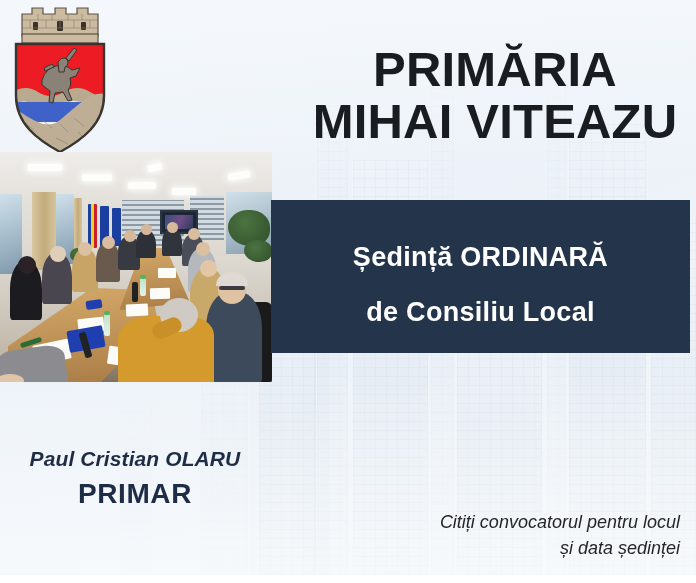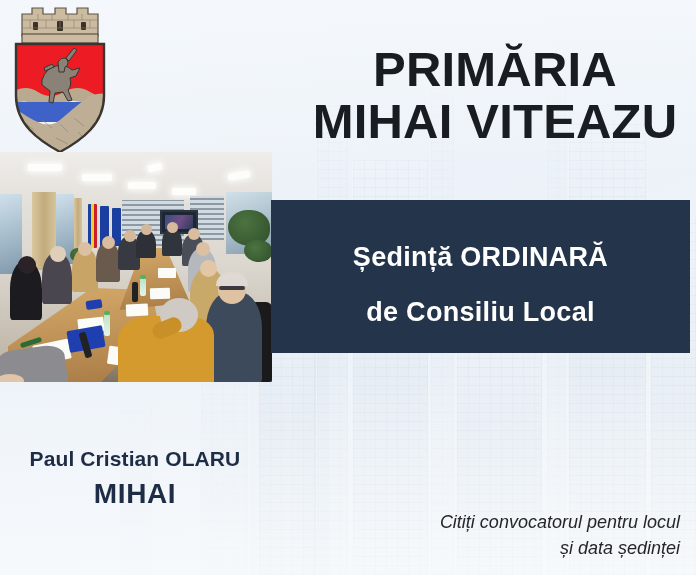--- a/index.html
+++ b/index.html
@@ -148,20 +148,21 @@
     width: 258px;
     text-align: center;
     color: #1e2d45;
   }
   .mayor-name {
     display: block;
     font-size: 21px;
     font-weight: 700;
     letter-spacing: 0.1px;
     white-space: nowrap;
+    font-style: italic;
   }
   .mayor-role {
     display: block;
     font-size: 28px;
     font-weight: 700;
     margin-top: 7px;
     letter-spacing: 0.6px;
   }
 
   
@@ -341,21 +342,21 @@
 
   <div class="banner">
     <div class="banner-text">
       <span class="banner-line">Ședință ORDINARĂ</span>
       <span class="banner-line">de Consiliu Local</span>
     </div>
   </div>
 
   <div class="mayor">
     <span class="mayor-name">Paul Cristian OLARU</span>
-    <span class="mayor-role">MIHAI</span>
+    <span class="mayor-role">PRIMAR</span>
   </div>
 
   <div class="note">
     <span class="note-line">Citiți convocatorul  pentru locul</span>
     <span class="note-line">și data ședinței</span>
   </div>
 
 </div>
 
 </body></html>

